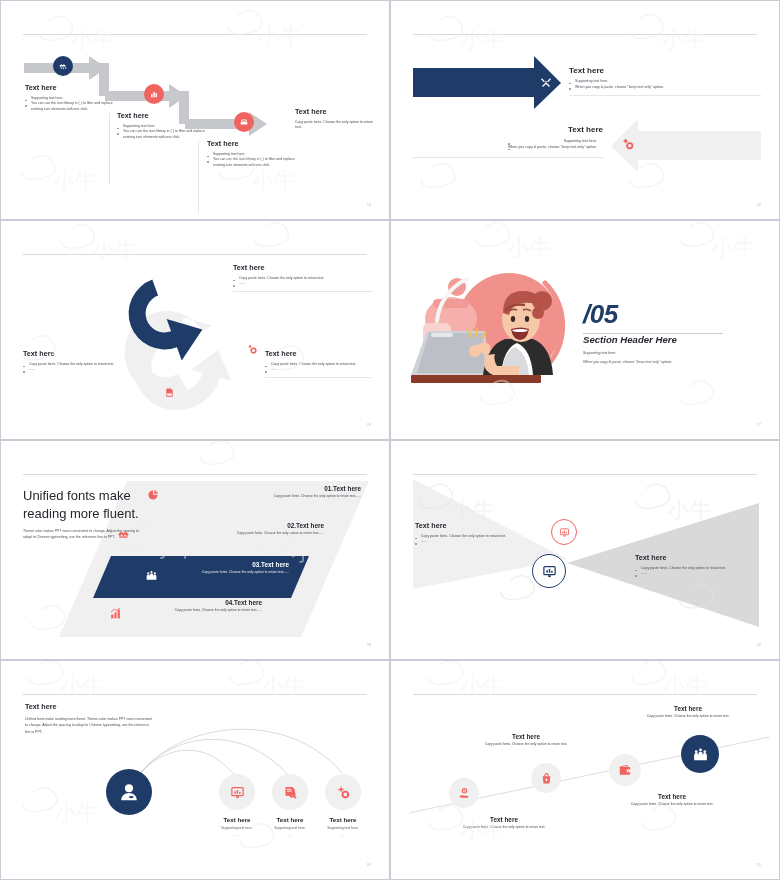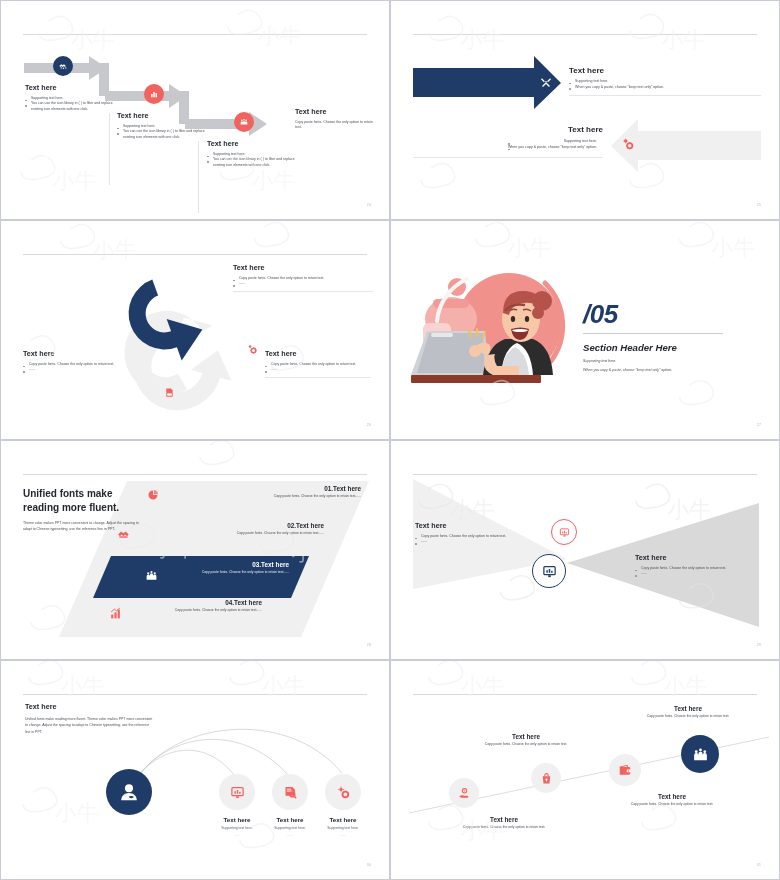--- a/index.html
+++ b/index.html
@@ -59,25 +59,25 @@
   
   .s2 .h { font-size:8px; }
   .s2 ul { font-size:3.6px; margin-top:4px; }
 
   
   .s3 .h { font-size:7.2px; }
   .s3 ul { font-size:3.5px; margin-top:4px; }
 
   
   .s4 .num { font-size:26px; font-weight:bold; color:#1f3c69; letter-spacing:-0.5px;}
-  .s4 .sec { font-size:9.6px; font-weight:bold; color:#23272e; margin-top:8px;}
+  .s4 .sec { font-size:9.6px; font-weight:bold; color:#23272e; margin-top:0;}
   .s4 .sub { font-size:3.6px; color:#4a4f57; margin-top:5px; line-height:1.9;}
 
   
-  .s5 .lead { font-size:10px; font-weight:bold; color:#23272e; line-height:1.35;}
+  .s5 .lead { font-size:13px; font-weight:normal; color:#23272e; line-height:1.35;}
   .s5 .leadp { font-size:3.5px; color:#4a4f57; line-height:1.75; margin-top:6px;}
   .s5 .rowt { font-size:6.4px; font-weight:bold; }
   .s5 .rowp { font-size:3.4px; line-height:1.6; margin-top:2px;}
 
   
   .s6 .h { font-size:7.2px; }
   .s6 ul { font-size:3.5px; margin-top:4px; }
 
   
   .s7 .h { font-size:7.2px; }

